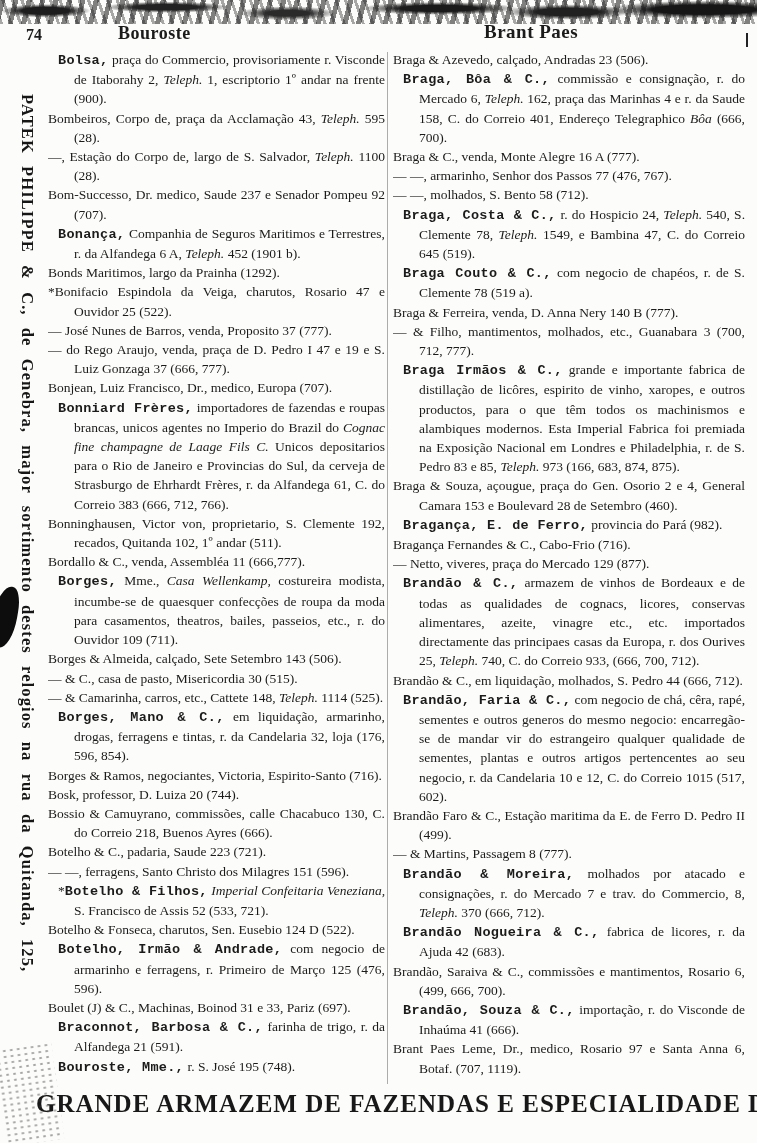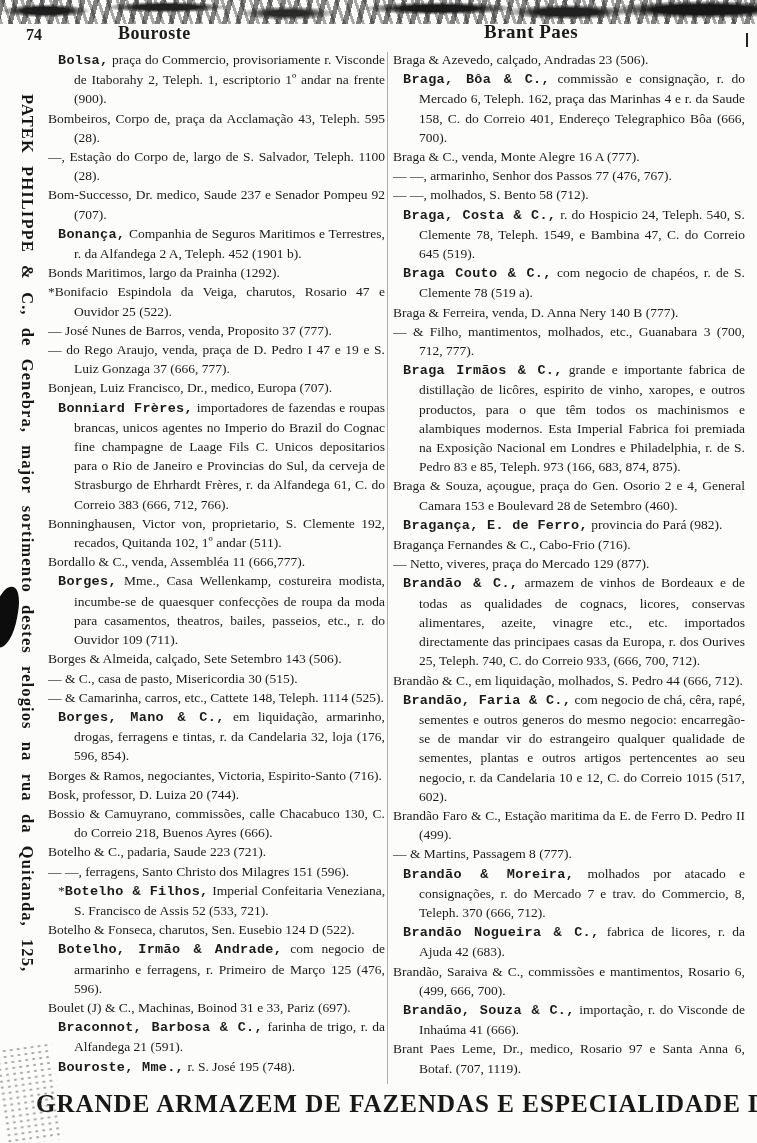--- a/index.html
+++ b/index.html
@@ -36,21 +36,21 @@
   .col{position:absolute;top:50px;height:1042px;overflow:hidden;}
   .col-left{left:48px;width:337px;}
   .col-right{left:393px;width:352px;}
   .col-divider{position:absolute;left:387px;top:52px;width:1px;height:1032px;background:#6a6a6a;opacity:.55;}
   .entry{
     margin:0;padding-left:26px;text-indent:-26px;
     font-size:13.5px;line-height:19.2px;text-align:justify;
   }
   .entry.lead{text-indent:-16px;}
   .b{font-weight:700;letter-spacing:.3px;font-family:Liberation Mono, monospace;}
-  .i{}
+  .i{font-style:italic;}
   .banner{
     position:absolute;left:36px;top:1090px;width:713px;
     text-align:center;font-weight:bold;font-size:25px;letter-spacing:1px;
     color:#181818;white-space:nowrap;
   }
   .ink-blob{
     position:absolute;left:-7px;top:586px;width:24px;height:62px;
     background:#0d0d0d;border-radius:60% 40% 55% 45%;transform:rotate(10deg);
   }
   .noise-bottom{
@@ -72,21 +72,21 @@
   <span class="rh-right">Brant Paes</span>
 </div>
 
 <div class="side-ad">PATEK PHILIPPE &amp; C., de Genebra, major sortimento destes relogios na rua da Quitanda, 125,</div>
 
 <div class="col col-left">
     <p class="entry lead"><span class="b">Bolsa,</span><span> praça do Commercio, provisoriamente r. Visconde de Itaborahy 2, </span><span class="i">Teleph.</span><span> 1, escriptorio 1º andar na frente (900).</span></p>
     <p class="entry"><span>Bombeiros, Corpo de, praça da Acclamação 43, </span><span class="i">Teleph.</span><span> 595 (28).</span></p>
     <p class="entry"><span>—, Estação do Corpo de, largo de S. Salvador, </span><span class="i">Teleph.</span><span> 1100 (28).</span></p>
     <p class="entry"><span>Bom-Successo, Dr. medico, Saude 237 e Senador Pompeu 92 (707).</span></p>
-    <p class="entry lead"><span class="b">Bonança,</span><span> Companhia de Seguros Maritimos e Terrestres, r. da Alfandega 2 A, </span><span class="i">Teleph.</span><span> 452 (1901 b).</span></p>
+    <p class="entry lead"><span class="b">Bonança,</span><span> Companhia de Seguros Maritimos e Terrestres, r. da Alfandega 6 A, </span><span class="i">Teleph.</span><span> 452 (1901 b).</span></p>
     <p class="entry"><span>Bonds Maritimos, largo da Prainha (1292).</span></p>
     <p class="entry"><span>*Bonifacio Espindola da Veiga, charutos, Rosario 47 e Ouvidor 25 (522).</span></p>
     <p class="entry"><span>— José Nunes de Barros, venda, Proposito 37 (777).</span></p>
     <p class="entry"><span>— do Rego Araujo, venda, praça de D. Pedro I 47 e 19 e S. Luiz Gonzaga 37 (666, 777).</span></p>
     <p class="entry"><span>Bonjean, Luiz Francisco, Dr., medico, Europa (707).</span></p>
     <p class="entry lead"><span class="b">Bonniard Frères,</span><span> importadores de fazendas e roupas brancas, unicos agentes no Imperio do Brazil do </span><span class="i">Cognac fine champagne de Laage Fils C.</span><span> Unicos depositarios para o Rio de Janeiro e Provincias do Sul, da cerveja de Strasburgo de Ehrhardt Frères, r. da Alfandega 61, C. do Correio 383 (666, 712, 766).</span></p>
     <p class="entry"><span>Bonninghausen, Victor von, proprietario, S. Clemente 192, recados, Quitanda 102, 1º andar (511).</span></p>
     <p class="entry"><span>Bordallo &amp; C., venda, Assembléa 11 (666,777).</span></p>
     <p class="entry lead"><span class="b">Borges,</span><span> Mme., </span><span class="i">Casa Wellenkamp,</span><span> costureira modista, incumbe-se de quaesquer confecções de roupa da moda para casamentos, theatros, bailes, passeios, etc., r. do Ouvidor 109 (711).</span></p>
     <p class="entry"><span>Borges &amp; Almeida, calçado, Sete Setembro 143 (506).</span></p>

